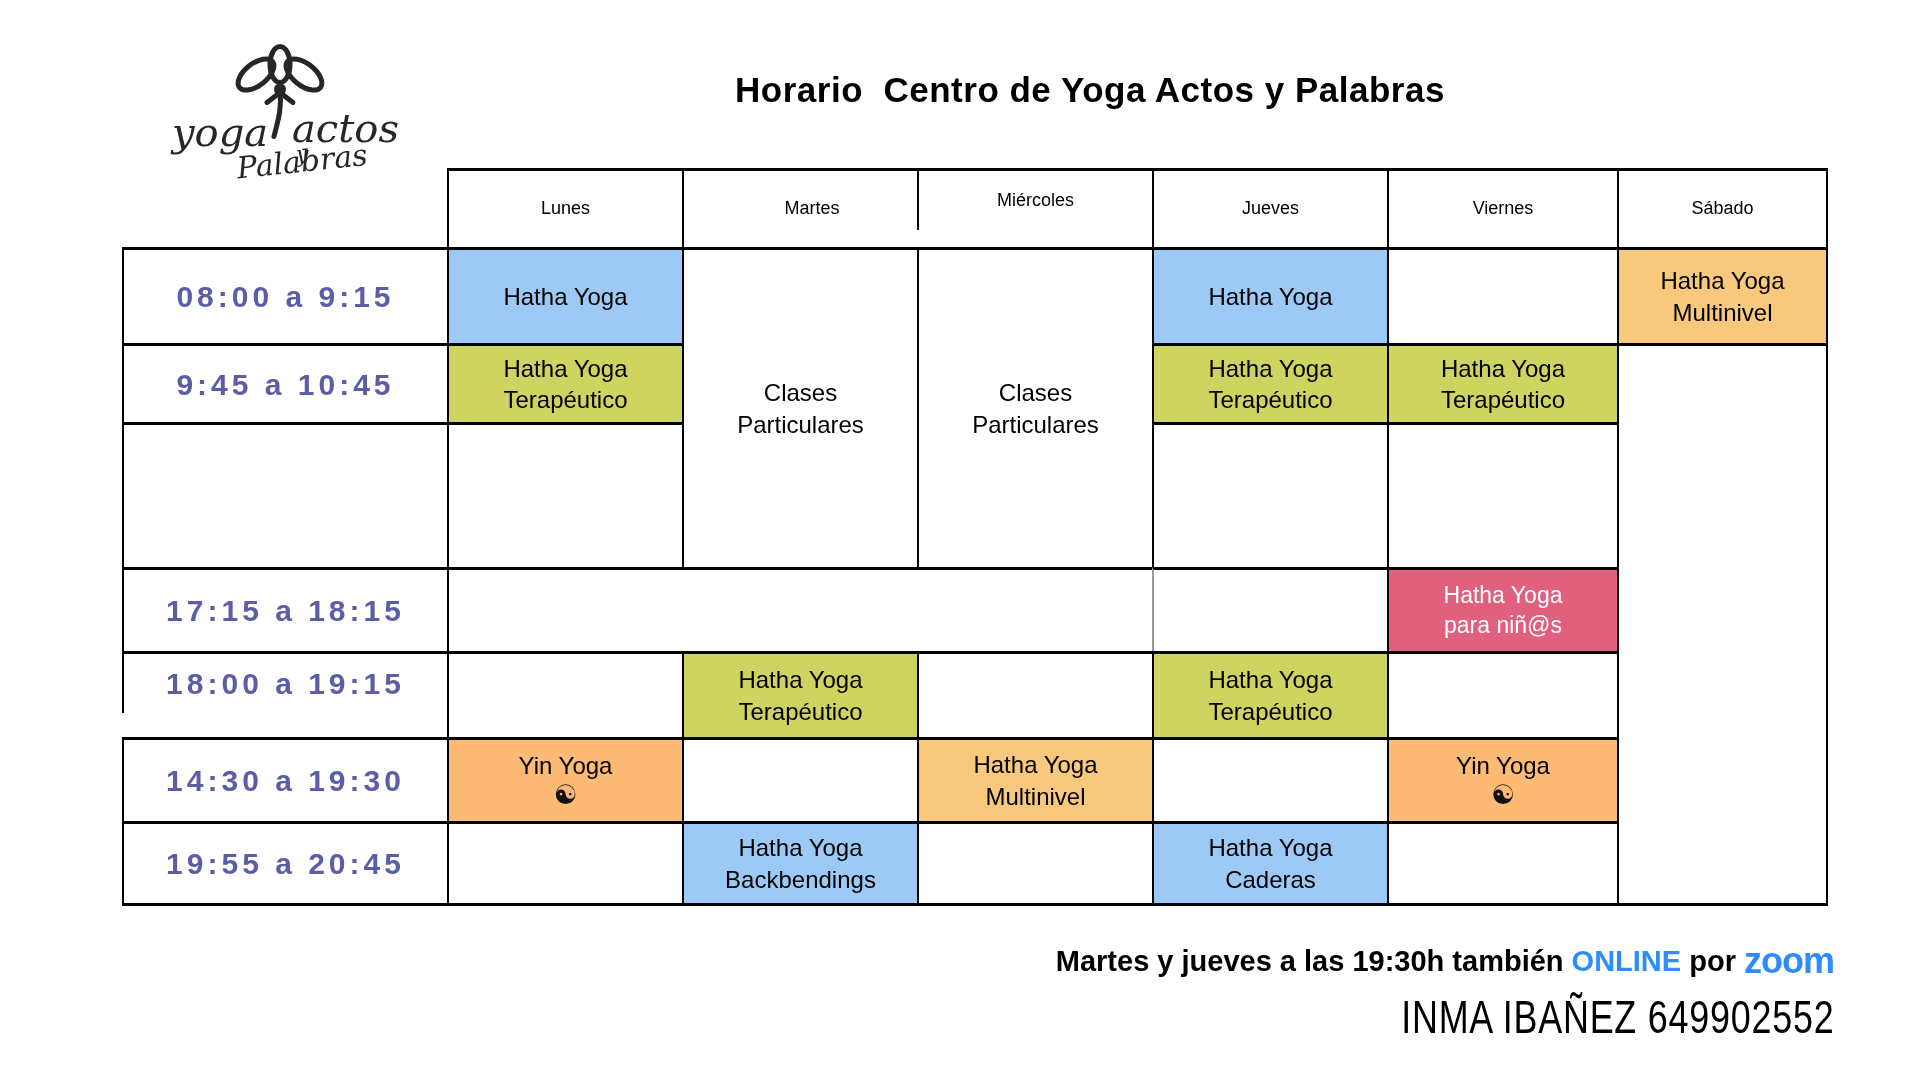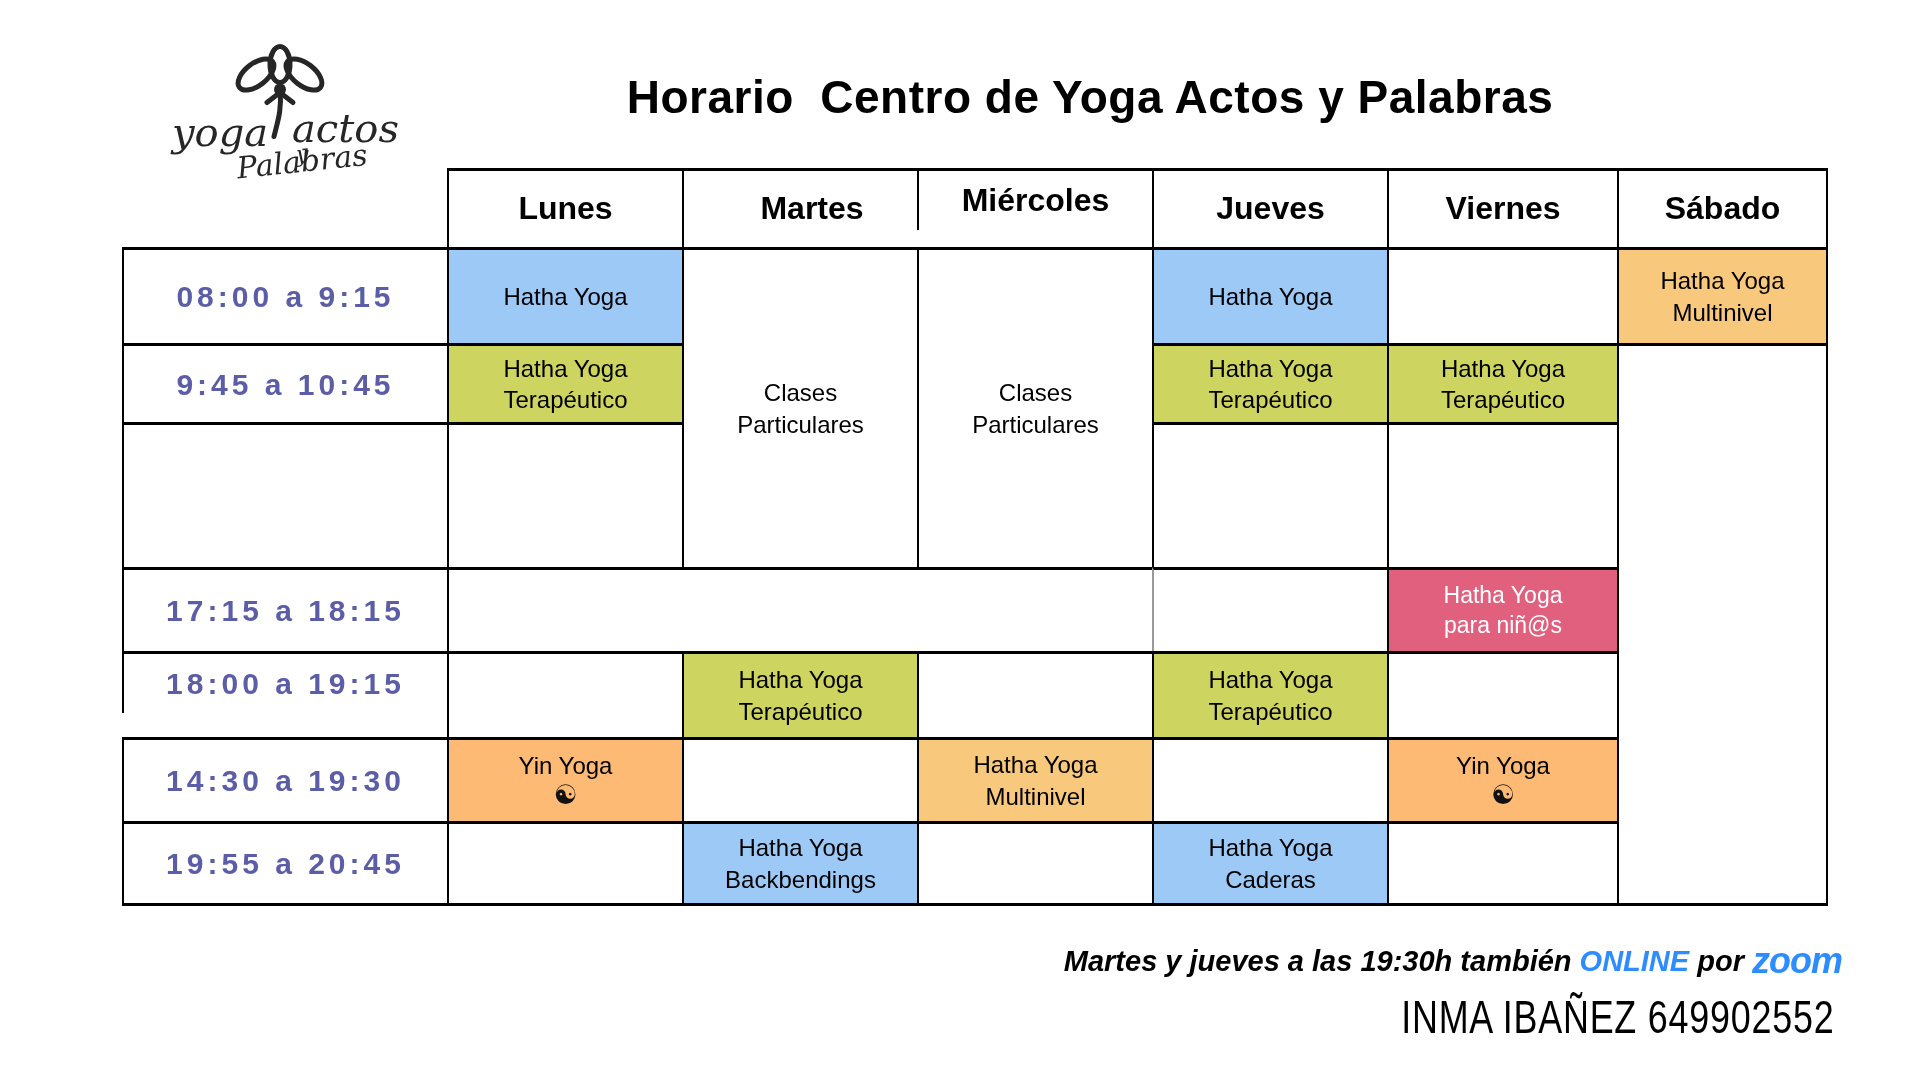--- a/index.html
+++ b/index.html
@@ -1,48 +1,48 @@
 <!DOCTYPE html>
 <html><head>
 <meta charset="utf-8">
 <style>
   html,body{margin:0;padding:0;background:#ffffff;}
   #page{position:relative;width:1920px;height:1080px;background:#fff;overflow:hidden;
         font-family:"Liberation Sans",sans-serif;color:#000;}
 
   
   .title{position:absolute;left:490px;top:70px;width:1200px;text-align:center;
-         font-size:46px;font-weight:800;letter-spacing:.5px;white-space:pre;
+         font-size:35px;font-weight:800;letter-spacing:.5px;white-space:pre;
          font-family:"Liberation Sans",sans-serif;}
 
   
   .logo{position:absolute;left:170px;top:40px;width:230px;height:145px;}
   .logo text{font-family:"DejaVu Serif",serif;font-style:italic;fill:#262626;}
   .logo .stroke{fill:none;stroke:#262626;stroke-width:5;stroke-linecap:round;}
 
   
   .cell{position:absolute;box-sizing:border-box;border-style:solid;border-color:#000;
         border-width:3px 0 0 2px;display:flex;flex-direction:column;align-items:center;
         justify-content:center;text-align:center;font-size:24px;line-height:1.3;
         white-space:pre-line;background:#fff;}
   .rgt{border-right-width:2px;}
   .btm{border-bottom-width:3px;}
-  .hcell{font-weight:bold;font-size:32px;}
+  .hcell{font-weight:normal;font-size:18px;}
   .tcell{font-weight:bold;font-size:30px;letter-spacing:4px;color:#5B5EA6;}
   .blue{background:#9CC9F6;}
   .green{background:#CDD45F;}
   .orange{background:#F8C87D;}
   .lav{background:#fdba74;}
   .pink{background:#E0607E;color:#fff;font-size:23px;}
   .grayL{border-left-color:#9a9a9a;}
   .yy{font-size:27px;line-height:1.1;color:#111;}
 
   
-  .note{position:absolute;right:78px;top:938px;font-size:29px;font-weight:bold;
-        white-space:pre;font-style:italic;}
+  .note{position:absolute;right:86px;top:938px;font-size:29px;font-weight:bold;
+        white-space:pre;}
   .note .online{color:#2D8CFF;}
   .note .zoomword{color:#2D8CFF;font-size:36px;font-weight:600;letter-spacing:-1px;
         position:relative;top:2px;}
   .contact{position:absolute;right:86px;top:990px;font-size:46px;font-weight:400;
         transform:scaleX(0.78);transform-origin:100% 50%;letter-spacing:1px;
         font-family:"Liberation Sans",sans-serif;white-space:pre;}
 </style>
 </head>
 <body>
 

